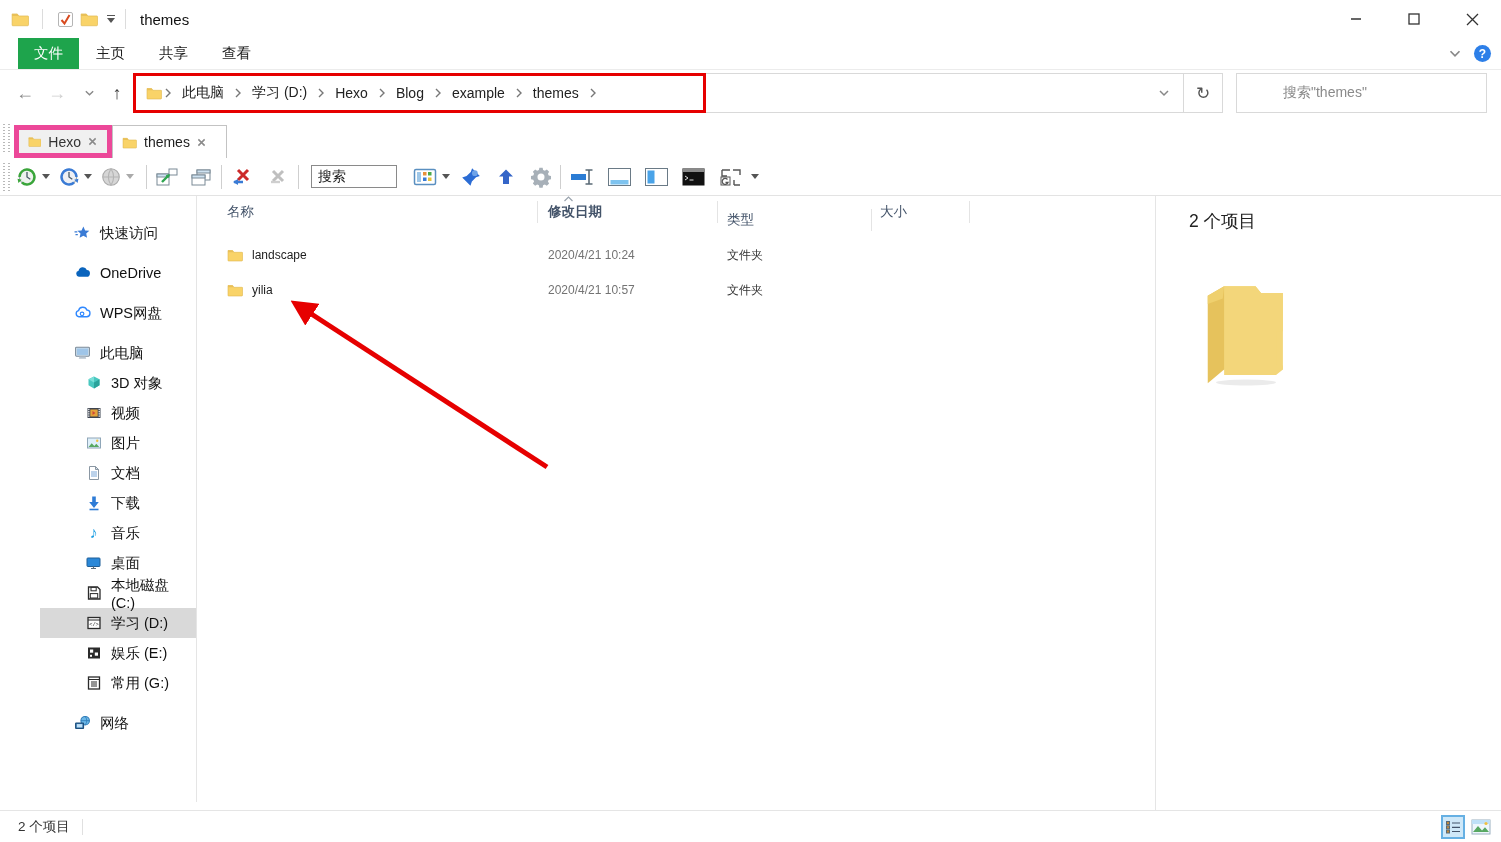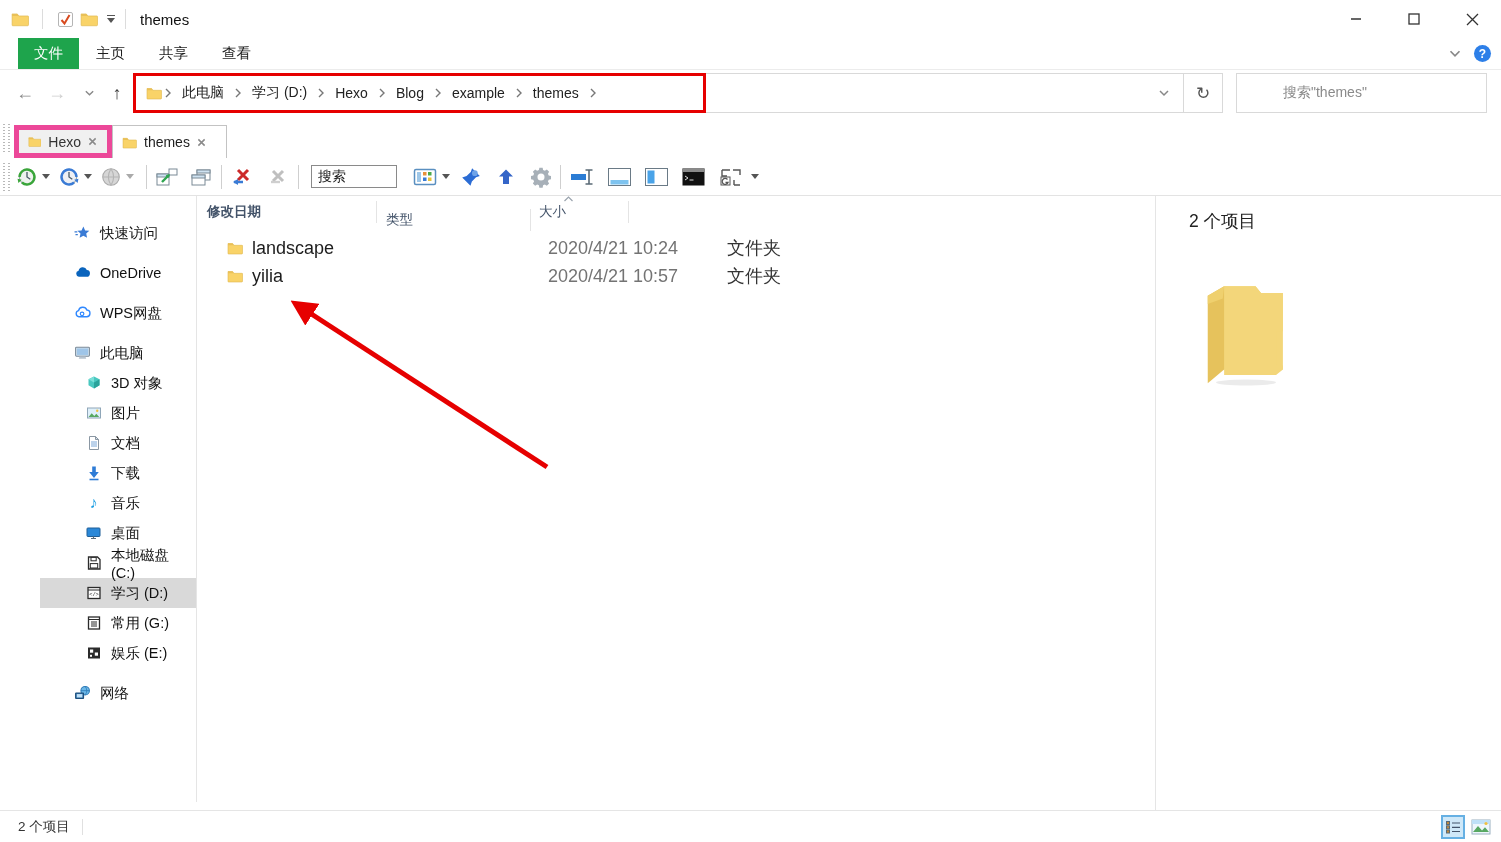--- a/index.html
+++ b/index.html
@@ -58,21 +58,21 @@
   .sr.l1 { padding-left:45px; }
   .sr.gap { margin-top:10px; }
   .sr.sel { background:#d9d9d9; }
   .si { width:17px; height:17px; display:flex; align-items:center; justify-content:center; flex:0 0 auto; }
 
   .filelist { position:absolute; left:197px; top:196px; width:958px; bottom:32px; overflow:hidden; }
   .flhead { display:flex; height:32px; align-items:center; position:relative; }
   .hcell { font-size:13.5px; color:#44546a; height:22px; display:flex; align-items:center; border-right:1px solid #e4e4e4; }
   .sortchev { position:absolute; left:366px; top:0px; }
   .flrows { padding-top:6px; }
-  .frow { display:flex; height:28px; align-items:center; font-size:18px; color:#1d1d1d; }
+  .frow { display:flex; height:28px; align-items:center; font-size:12px; color:#1d1d1d;margin-top:7px; }
   .fc { display:flex; align-items:center; height:100%; }
   .c-name { width:341px; padding-left:30px; gap:9px; }
   .c-date { width:180px; padding-left:10px; color:#737373; }
   .c-type { width:154px; padding-left:9px; color:#333; }
   .c-size { width:98px;  padding-left:8px; color:#333; }
   .h-name { width:341px; padding-left:30px; }
   .h-date { width:180px; padding-left:10px;font-weight:bold; }
   .h-type { width:154px; padding-left:9px;margin-top:16px; }
   .h-size { width:98px;  padding-left:8px; }
 
@@ -444,20 +444,40 @@
             <path d="M8 1.5 13.5 4.3v6L8 13.5 2.5 10.3v-6z" fill="#49c8c0"></path>
             <path d="M8 1.5v6L2.5 4.3z" fill="#7adfd8"></path>
             <path d="M8 7.5l5.5-3.2v6L8 13.5z" fill="#2aa39b"></path>
           </svg>
         </span>
       <span class="sl">3D 对象</span>
       </div>
     <div class="sr l1">
       <span class="si">
           <svg width="16" height="16" viewBox="0 0 16 16">
+            <rect x="1.5" y="3" width="13" height="10" fill="#3d4450"></rect>
+            <rect x="4.3" y="4.5" width="7.4" height="7" fill="#e4a33c"></rect>
+            <path d="M6.5 6l3 2-3 2z" fill="#d04838"></path>
+            <g fill="#fff">
+              <rect x="2.2" y="3.8" width="1.2" height="1.4"></rect>
+              <rect x="2.2" y="6" width="1.2" height="1.4"></rect>
+              <rect x="2.2" y="8.2" width="1.2" height="1.4"></rect>
+              <rect x="2.2" y="10.4" width="1.2" height="1.4"></rect>
+              <rect x="12.6" y="3.8" width="1.2" height="1.4"></rect>
+              <rect x="12.6" y="6" width="1.2" height="1.4"></rect>
+              <rect x="12.6" y="8.2" width="1.2" height="1.4"></rect>
+              <rect x="12.6" y="10.4" width="1.2" height="1.4"></rect>
+            </g>
+          </svg>
+        </span>
+      <span class="sl">视频</span>
+      </div>
+    <div class="sr l1">
+      <span class="si">
+          <svg width="16" height="16" viewBox="0 0 16 16">
             <rect x="1.5" y="3" width="13" height="10" fill="#dff0fb" stroke="#8fa6b8"></rect>
             <path d="M2.5 12l3.2-3.8 2.6 2.8 2-2.2 2.9 3.2z" fill="#58a862"></path>
             <circle cx="11.2" cy="5.8" r="1.2" fill="#f0c040"></circle>
           </svg>
         </span>
       <span class="sl">图片</span>
       </div>
     <div class="sr l1">
       <span class="si">
           <svg width="16" height="16" viewBox="0 0 16 16">
@@ -502,60 +522,61 @@
       </div>
     <div class="sr l1 sel">
       <span class="si">
           <svg width="16" height="16" viewBox="0 0 16 16">
             <rect x="2" y="2.5" width="12" height="11" fill="#fff" stroke="#2b2b2b" stroke-width="1.3"></rect>
             <path d="M2 5h12" stroke="#2b2b2b"></path>
             <text x="8" y="11.2" font-size="5.4" text-anchor="middle" fill="#2b2b2b" font-family="'Liberation Mono',monospace">&lt;/&gt;</text>
           </svg>
         </span>
       <span class="sl">学习 (D:)</span>
-      </div>
-    <div class="sr l1">
-      <span class="si">
-          <svg width="16" height="16" viewBox="0 0 16 16">
-            <rect x="2.5" y="2" width="11" height="12" fill="#fff" stroke="#2b2b2b" stroke-width="1.3"></rect>
-            <path d="M2.5 4.5h11" stroke="#2b2b2b"></path>
-            <path d="M5 7h6M5 9h6M5 11h6" stroke="#2b2b2b"></path>
-          </svg>
-        </span>
-      <span class="sl">常用 (G:)</span>
       </div>
     <div class="sr l1">
       <span class="si">
           <svg width="16" height="16" viewBox="0 0 16 16">
             <rect x="2" y="2.5" width="12" height="11" fill="#2b2b2b"></rect>
             <rect x="4" y="4.5" width="3.2" height="3.2" fill="#fff"></rect>
             <rect x="8.8" y="7.5" width="3.2" height="3.2" fill="#fff"></rect>
             <rect x="4" y="9.8" width="2" height="2" fill="#fff"></rect>
           </svg>
         </span>
       <span class="sl">娱乐 (E:)</span>
+      </div>
+    <div class="sr l1">
+      <span class="si">
+          <svg width="16" height="16" viewBox="0 0 16 16">
+            <rect x="2.5" y="2" width="11" height="12" fill="#fff" stroke="#2b2b2b" stroke-width="1.3"></rect>
+            <path d="M2.5 4.5h11" stroke="#2b2b2b"></path>
+            <path d="M5 7h6M5 9h6M5 11h6" stroke="#2b2b2b"></path>
+          </svg>
+        </span>
+      <span class="sl">常用 (G:)</span>
       </div>
     <div class="sr l0 gap">
       <span class="si">
           <svg width="18" height="18" viewBox="0 0 16 16">
             <circle cx="10.5" cy="5.8" r="4" fill="#6cb8e8" stroke="#2e7cb8"></circle>
             <path d="M6.5 5.8h8M10.5 1.8a6.5 6.5 0 0 1 0 8" stroke="#2e7cb8" fill="none" stroke-width=".8"></path>
             <rect x="1.5" y="8" width="7.5" height="5.2" rx=".5" fill="#2e6da4" stroke="#1d4f7c"></rect>
             <rect x="2.6" y="9" width="5.3" height="3.2" fill="#bfe0f7"></rect>
           </svg>
         </span>
       <span class="sl">网络</span>
       </div>
   </div>
 
   <div class="filelist">
     <svg class="sortchev" width="11" height="6">
         <polyline points="1.5,5 5.5,1 9.5,5" fill="none" stroke="#9aa3ad" stroke-width="1.2"></polyline>
       </svg>
     <div class="flhead">
+      <div class="hcell h-name">名称</div>
       <div class="hcell h-date">修改日期</div>
       <div class="hcell h-type">类型</div>
       <div class="hcell h-size">大小</div>
     </div>
     <div class="flrows">
       <div class="frow">
         <div class="fc c-name">
           <svg width="16" height="14" viewBox="0 0 16 14">
               <use href="#i-folder"></use>
             </svg>

